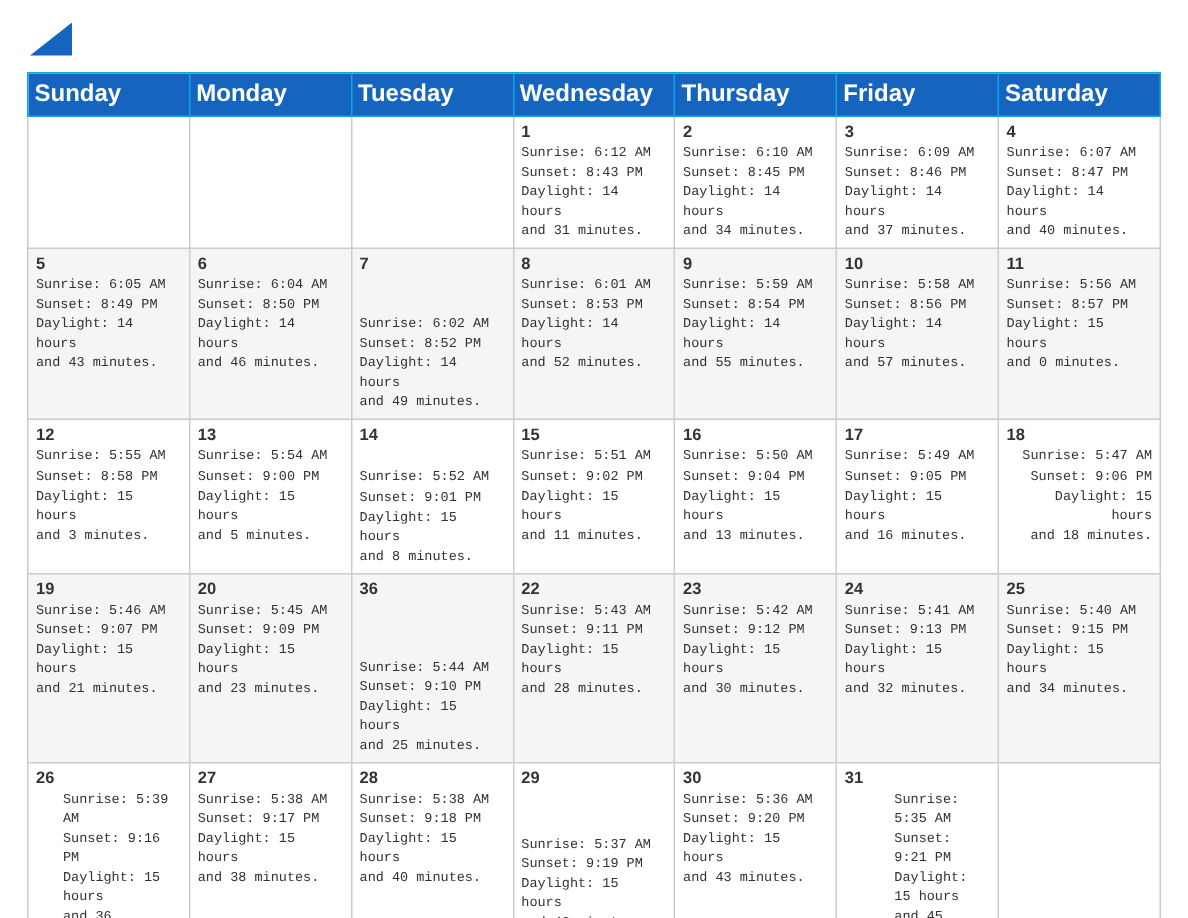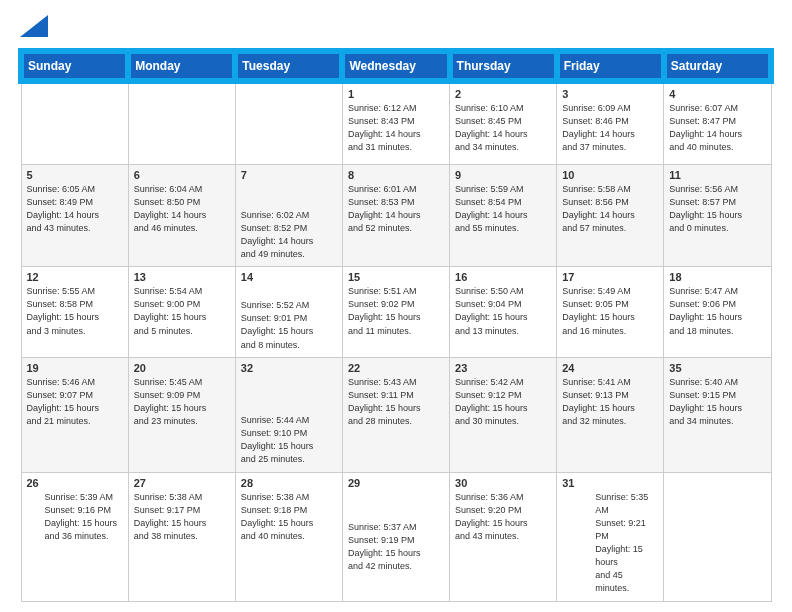--- a/index.html
+++ b/index.html
@@ -54,25 +54,25 @@
     }
     .calendar-table {
       width: 100%;
       border-collapse: collapse;
       flex: 1;
       table-layout: fixed;
     }
     .calendar-table th {
       background-color: #1565c0;
       color: #fff;
-      font-size: 12px;
+      font-size: 16px;
       font-weight: bold;
       padding: 5px 4px;
       text-align: left;
-      border: 6px solid #0ea5e9;
+      border: 1px solid #0ea5e9;
     }
     .calendar-table td {
       border: 1px solid #ccc;
       vertical-align: top;
       padding: 4px 5px;
       font-size: 9.5px;
       color: #333;
       background: #fff;
       height: 82px;
     }
@@ -82,20 +82,21 @@
     .day-number {
       font-weight: bold;
       font-size: 11px;
       margin-bottom: 2px;
       display: block;
     }
     .day-info {
       font-size: 9px;
       line-height: 1.45;
       color: #333;
+      font-family: Liberation Mono, monospace;
     }
     .empty-cell {
       background: #fff !important;
     }
   </style>
 </head>
 <body>
 
 <div class="page">
   <div class="header">
@@ -251,21 +252,21 @@
           </td>
           <td>
             <span class="day-number">17</span>
             <div class="day-info" style="white-space: pre-line;">Sunrise: 5:49 AM
 Sunset: 9:05 PM
 Daylight: 15 hours
 and 16 minutes.</div>
           </td>
           <td>
             <span class="day-number">18</span>
-            <div class="day-info" style="white-space: pre-line;">Sunrise: 5:47 AM
+            <div class="day-info" style="white-space: pre-line; text-align: right;">Sunrise: 5:47 AM
 Sunset: 9:06 PM
 Daylight: 15 hours
 and 18 minutes.</div>
           </td>
         </tr>
         <tr>
           <td>
             <span class="day-number">19</span>
             <div class="day-info" style="white-space: pre-line;">Sunrise: 5:46 AM
 Sunset: 9:07 PM
@@ -273,21 +274,21 @@
 and 21 minutes.</div>
           </td>
           <td>
             <span class="day-number">20</span>
             <div class="day-info" style="white-space: pre-line;">Sunrise: 5:45 AM
 Sunset: 9:09 PM
 Daylight: 15 hours
 and 23 minutes.</div>
           </td>
           <td>
-            <span class="day-number">32</span>
+            <span class="day-number">36</span>
             <div class="day-info" style="white-space: pre-line; margin-top: 40px;">Sunrise: 5:44 AM
 Sunset: 9:10 PM
 Daylight: 15 hours
 and 25 minutes.</div>
           </td>
           <td>
             <span class="day-number">22</span>
             <div class="day-info" style="white-space: pre-line;">Sunrise: 5:43 AM
 Sunset: 9:11 PM
 Daylight: 15 hours
@@ -301,21 +302,21 @@
 and 30 minutes.</div>
           </td>
           <td>
             <span class="day-number">24</span>
             <div class="day-info" style="white-space: pre-line;">Sunrise: 5:41 AM
 Sunset: 9:13 PM
 Daylight: 15 hours
 and 32 minutes.</div>
           </td>
           <td>
-            <span class="day-number">35</span>
+            <span class="day-number">25</span>
             <div class="day-info" style="white-space: pre-line;">Sunrise: 5:40 AM
 Sunset: 9:15 PM
 Daylight: 15 hours
 and 34 minutes.</div>
           </td>
         </tr>
         <tr>
           <td>
             <span class="day-number">26</span>
             <div class="day-info" style="white-space: pre-line; margin-left: 18px;">Sunrise: 5:39 AM

